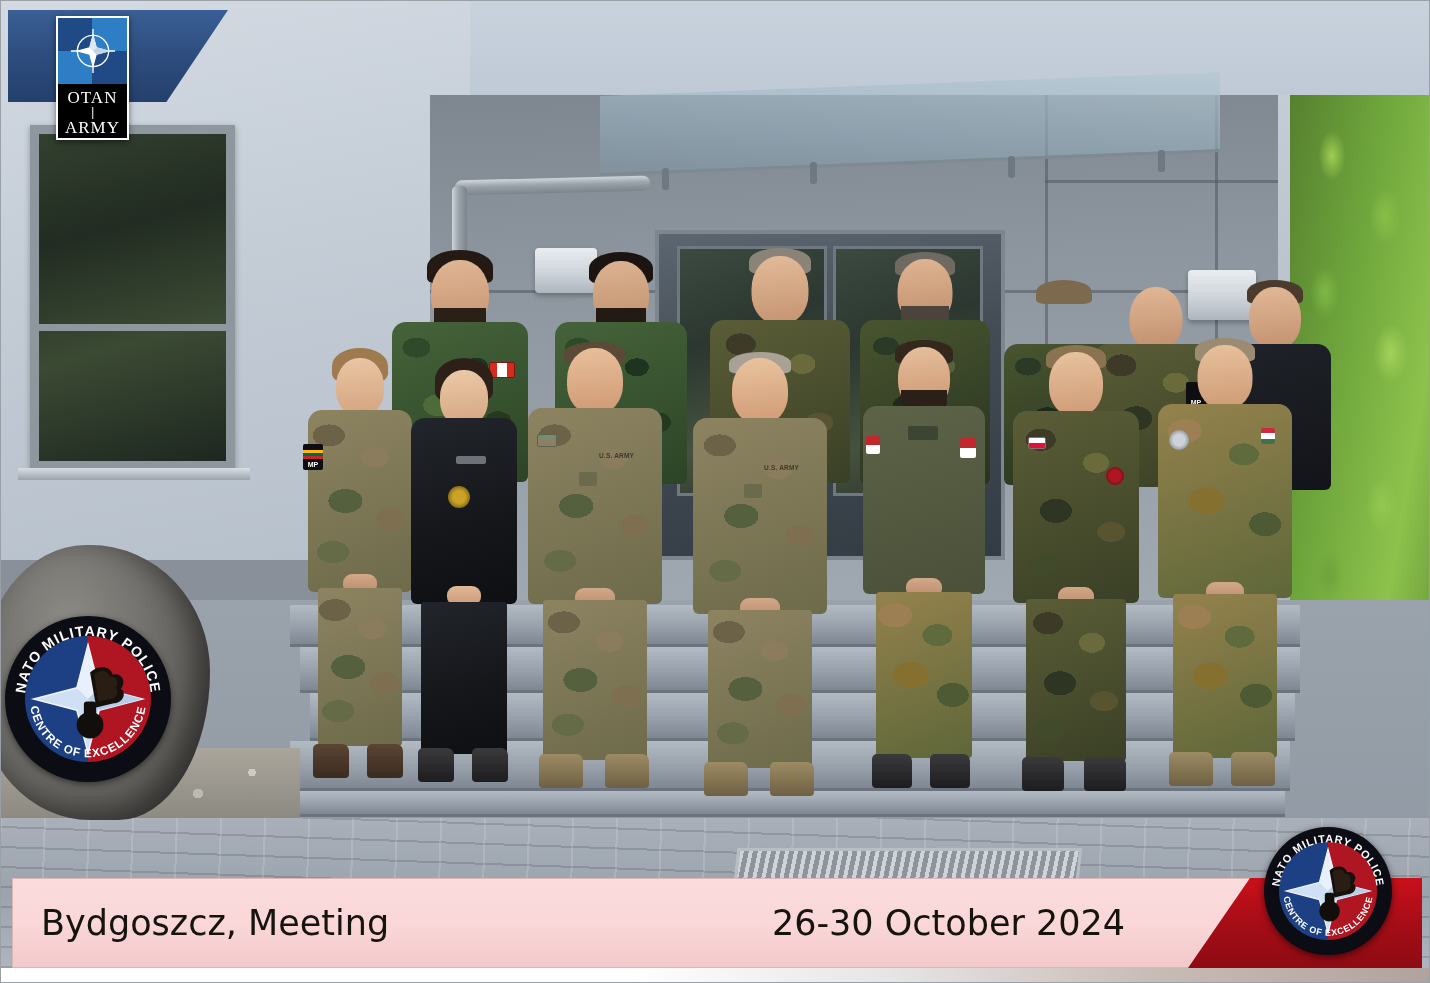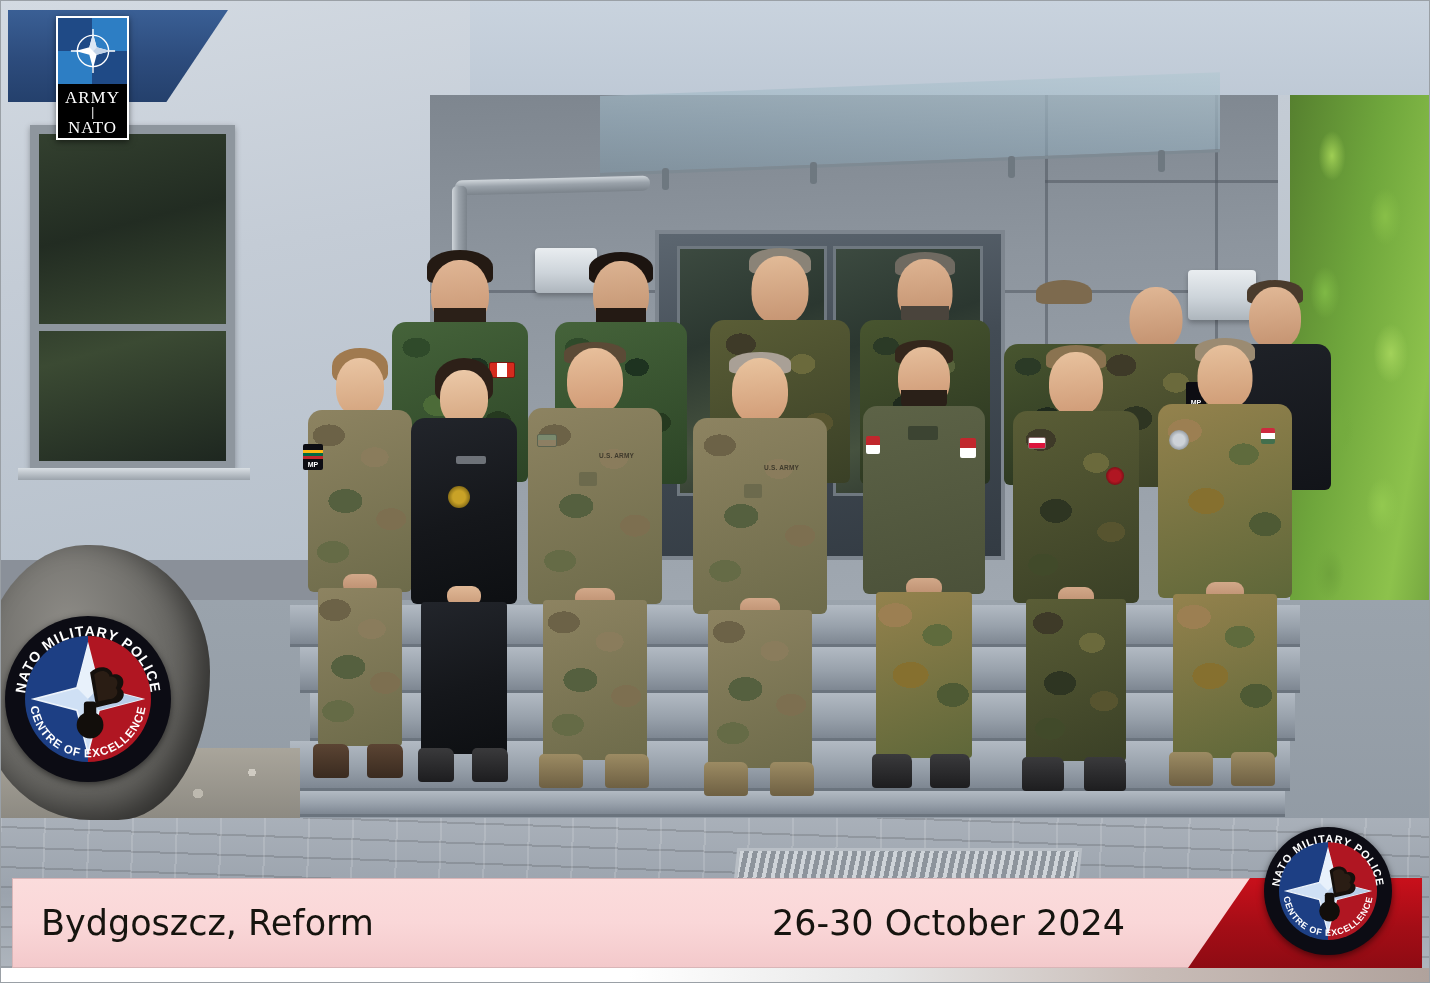--- a/index.html
+++ b/index.html
@@ -602,29 +602,29 @@
     <div class="nato-flagfield">
       <svg class="nato-star" viewBox="0 0 100 100">
         <circle cx="50" cy="50" r="34" fill="none" stroke="#ffffff" stroke-width="3"></circle>
         <line x1="50" y1="2" x2="50" y2="98" stroke="#ffffff" stroke-width="3"></line>
         <line x1="2" y1="50" x2="98" y2="50" stroke="#ffffff" stroke-width="3"></line>
         <polygon points="50,12 58,42 88,50 58,58 50,88 42,58 12,50 42,42" fill="#ffffff"></polygon>
         <polygon points="50,12 58,42 50,50 42,42" fill="#dbe7f4"></polygon>
         <polygon points="88,50 58,58 50,50 58,42" fill="#c3d4e8"></polygon>
       </svg>
     </div>
+    <div class="nato-word">OTAN</div>
+    <div class="nato-div"></div>
     <div class="nato-word">ARMY</div>
-    <div class="nato-div"></div>
-    <div class="nato-word">NATO</div>
   </div>
 
   <div class="bottom-red-shape"></div>
 
   <div class="bottom-banner">
-    <div class="loc-text">Bydgoszcz, Reform</div>
+    <div class="loc-text">Bydgoszcz, Meeting</div>
     <div class="date-text">26-30 October 2024</div>
   </div>
 
   <div class="coe-crest" style="position:absolute;right:38px;bottom:28px;width:128px;height:128px;">
     <div class="coe-inner"></div>
     <svg class="coe-compass" viewBox="0 0 100 100">
       <polygon points="50,16 57,43 84,50 57,57 50,84 43,57 16,50 43,43" fill="#cfe0f5" stroke="#eef4fb" stroke-width="1"></polygon>
       <polygon points="50,16 57,43 50,50 43,43" fill="#e8f1fb"></polygon>
       <polygon points="84,50 57,57 50,50 57,43" fill="#b8cde8"></polygon>
     </svg>

